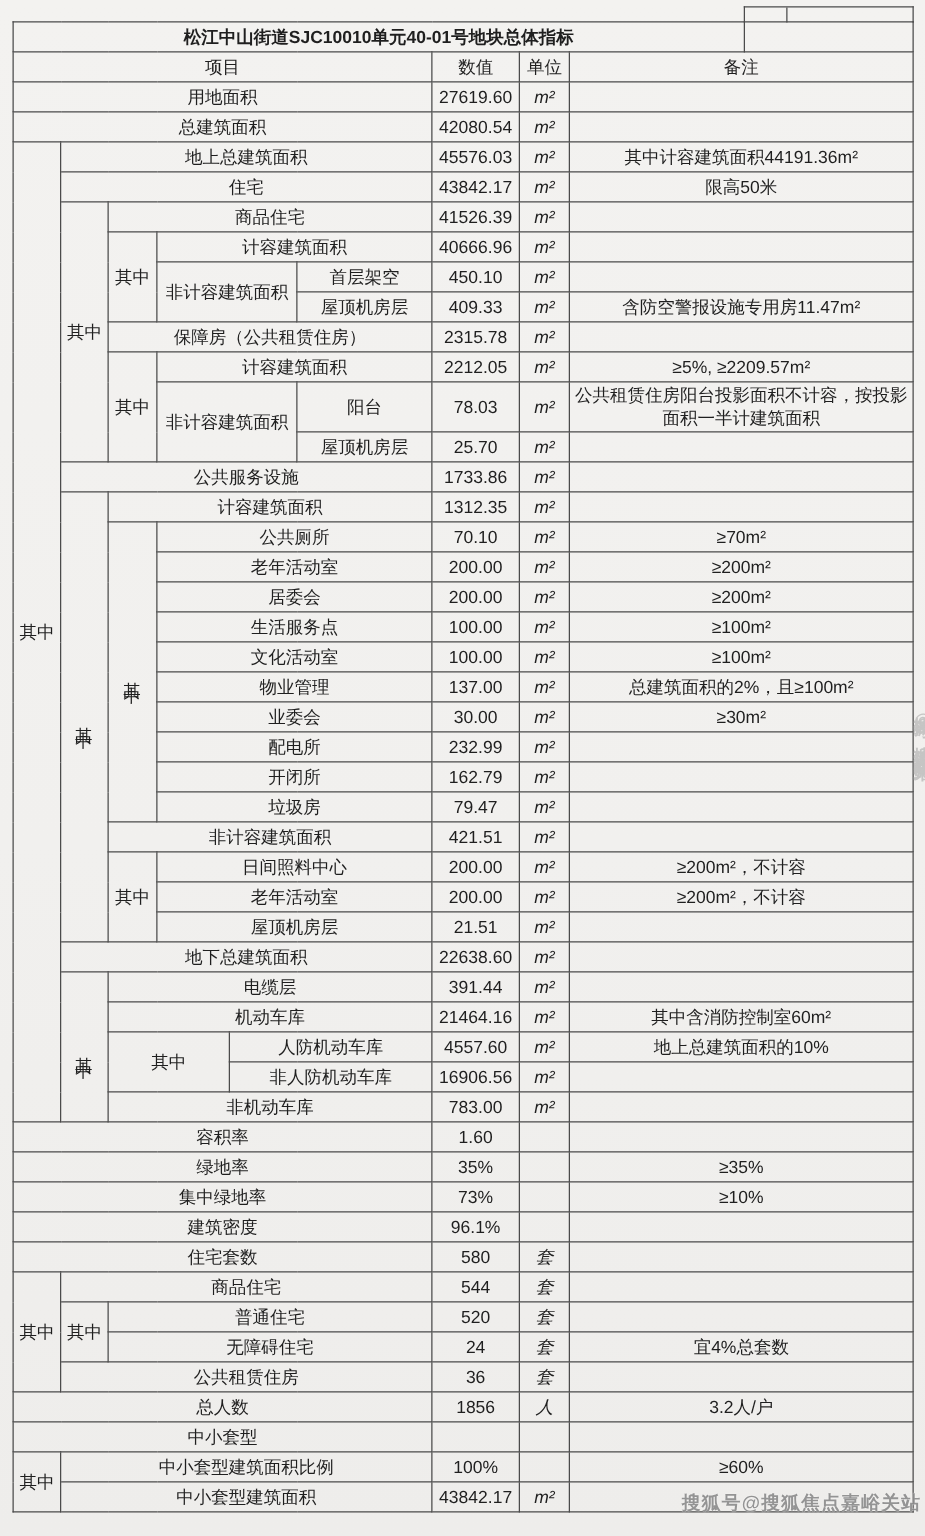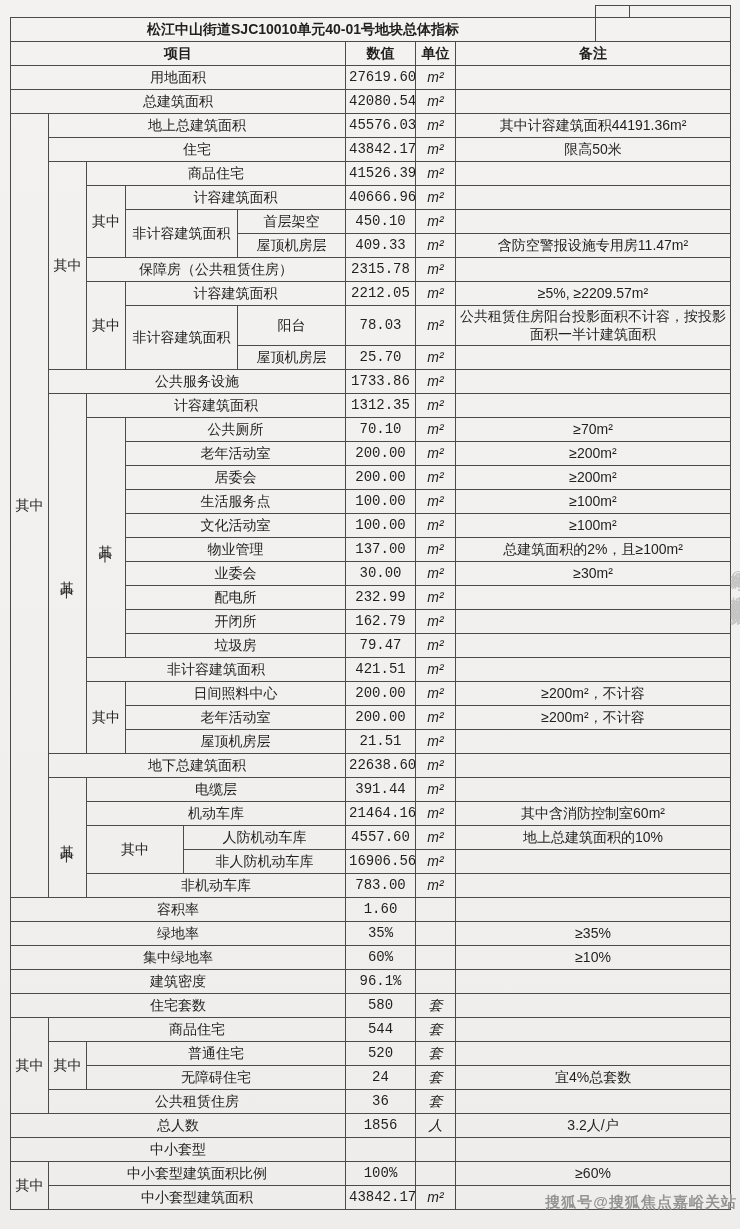--- a/index.html
+++ b/index.html
@@ -37,23 +37,23 @@
     border:1px solid #4b4b4b;
     text-align:center;
     vertical-align:middle;
     height:19px;
     padding:2px 3px;
     font-size:14px;
     line-height:1.25;
     overflow:hidden;
   }
   td.title{font-weight:bold;font-size:14px;height:15px;}
-  td.header{font-weight:bold;}
+  td.header{font-weight:normal;}
   td.qz{font-size:14px;}
-  td.value{padding:2px 1px;font-family:Liberation Mono, monospace;}
+  td.value{padding:2px 1px;}
   td.unit{padding:2px 1px;font-style:italic;}
   td.remark{font-size:13px;padding:1px 4px;}
   .vtext{
     display:inline-block;
     writing-mode:vertical-rl;
     text-orientation:upright;
     line-height:1;
     letter-spacing:4px;
   }
   .wm-bottom{
@@ -335,21 +335,21 @@
           <td colspan="2" class="remark"></td>
         </tr>
         <tr>
           <td colspan="6" class="item">绿地率</td>
           <td class="value">35%</td>
           <td class="unit"></td>
           <td colspan="2" class="remark">≥35%</td>
         </tr>
         <tr>
           <td colspan="6" class="item">集中绿地率</td>
-          <td class="value">60%</td>
+          <td class="value">73%</td>
           <td class="unit"></td>
           <td colspan="2" class="remark">≥10%</td>
         </tr>
         <tr>
           <td colspan="6" class="item">建筑密度</td>
           <td class="value">96.1%</td>
           <td class="unit"></td>
           <td colspan="2" class="remark"></td>
         </tr>
         <tr>

